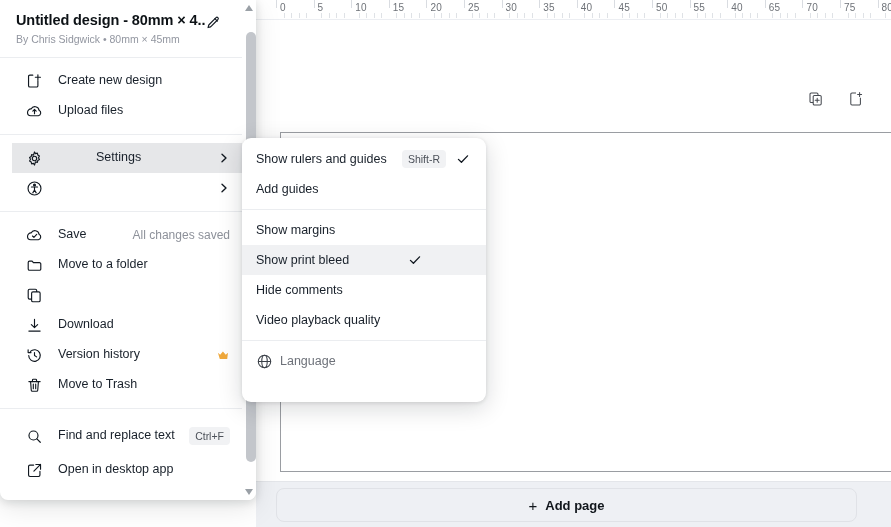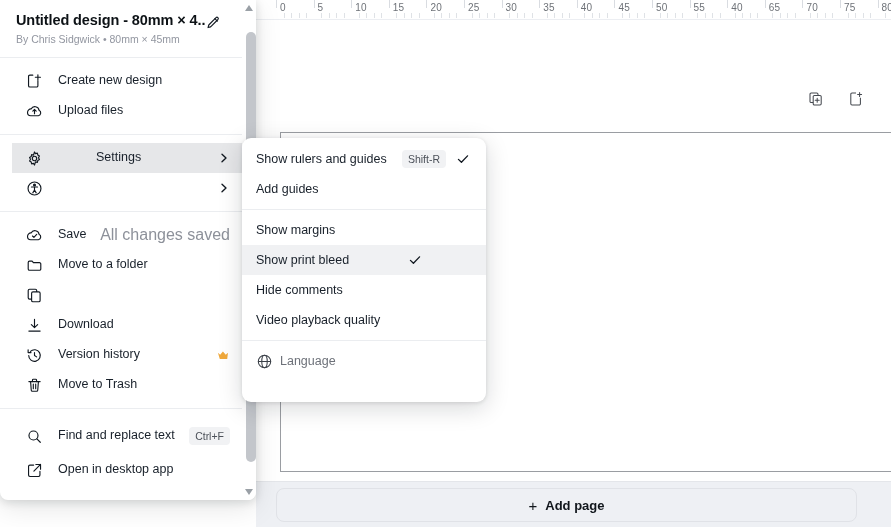--- a/index.html
+++ b/index.html
@@ -107,21 +107,21 @@
     color: #18202a;
   }
   .fm-item.tall { height: 38px; }
   .fm-item.active { background: #e6e7e9; gap: 38px; }
   .fm-ico {
     width: 22px; min-width: 22px; height: 20px;
     display: flex; align-items: center; justify-content: flex-start;
     margin-right: 10px;
   }
   .fm-label { flex: 1; line-height: 1.25; }
-  .fm-right { font-size: 16px; color: #8d919a; margin-left: auto; }
+  .fm-right { font-size: 12px; color: #8d919a; margin-left: auto; }
   .fm-chev { margin-left: auto; display: flex; align-items: center; }
   .kbd {
     margin-left: auto;
     background: #f1f2f4; color: #4c5159;
     font-size: 10.5px; border-radius: 4px;
     padding: 3px 6px; white-space: nowrap;
   }
   .crown { margin-left: auto; display: flex; align-items: center; }
 
   .fm-group { padding: 6px 12px; }

